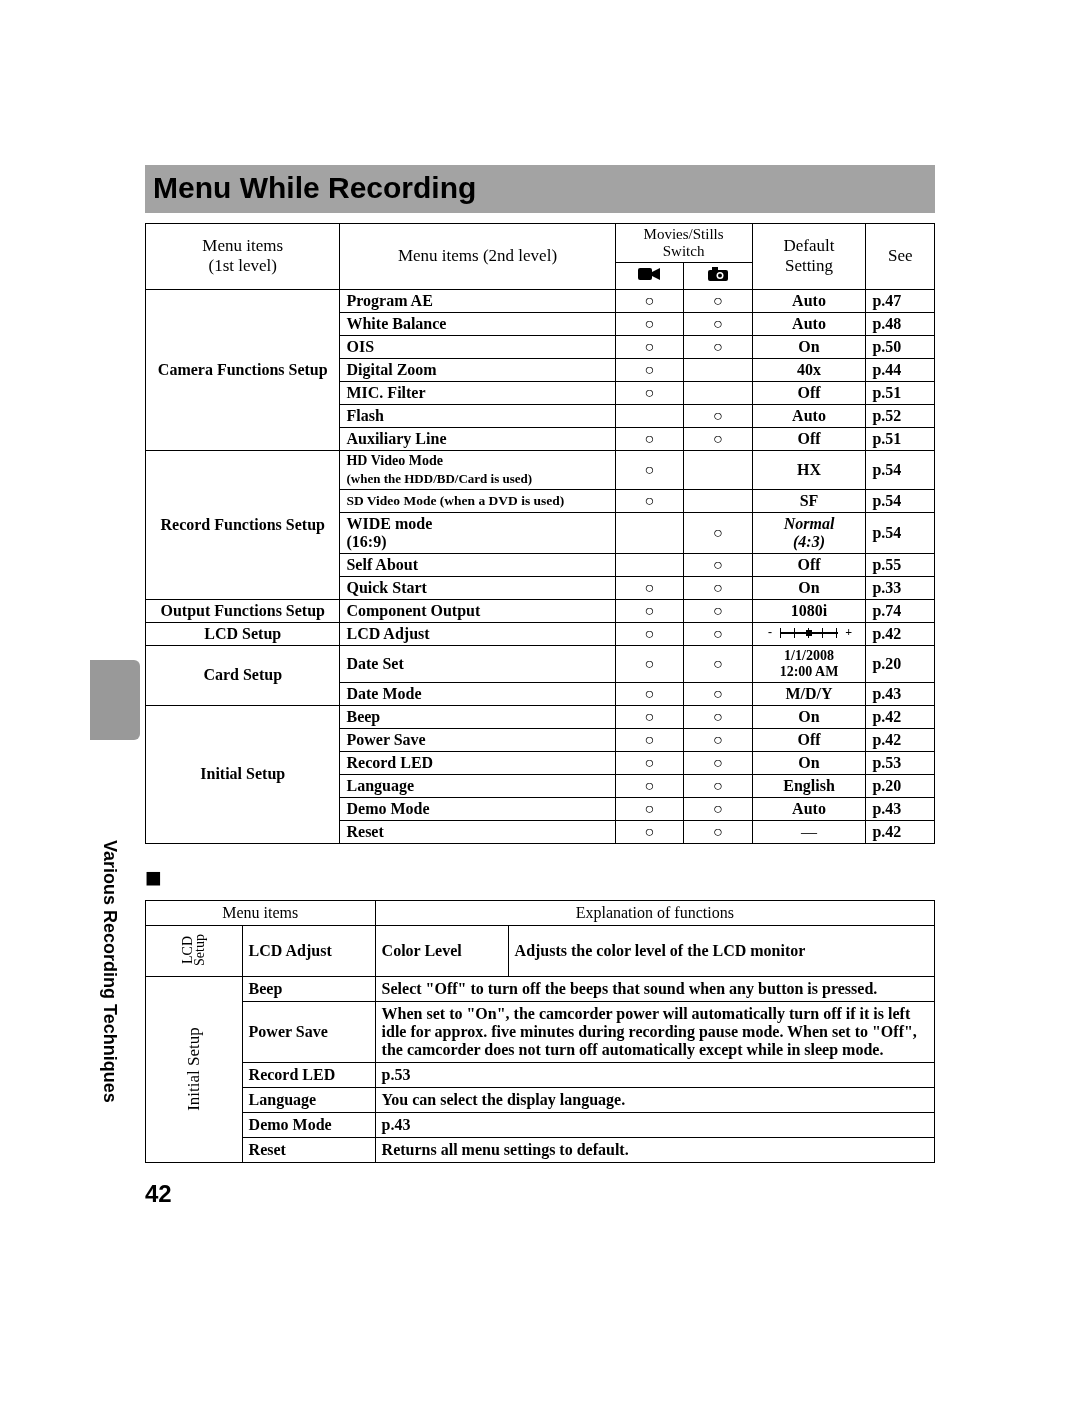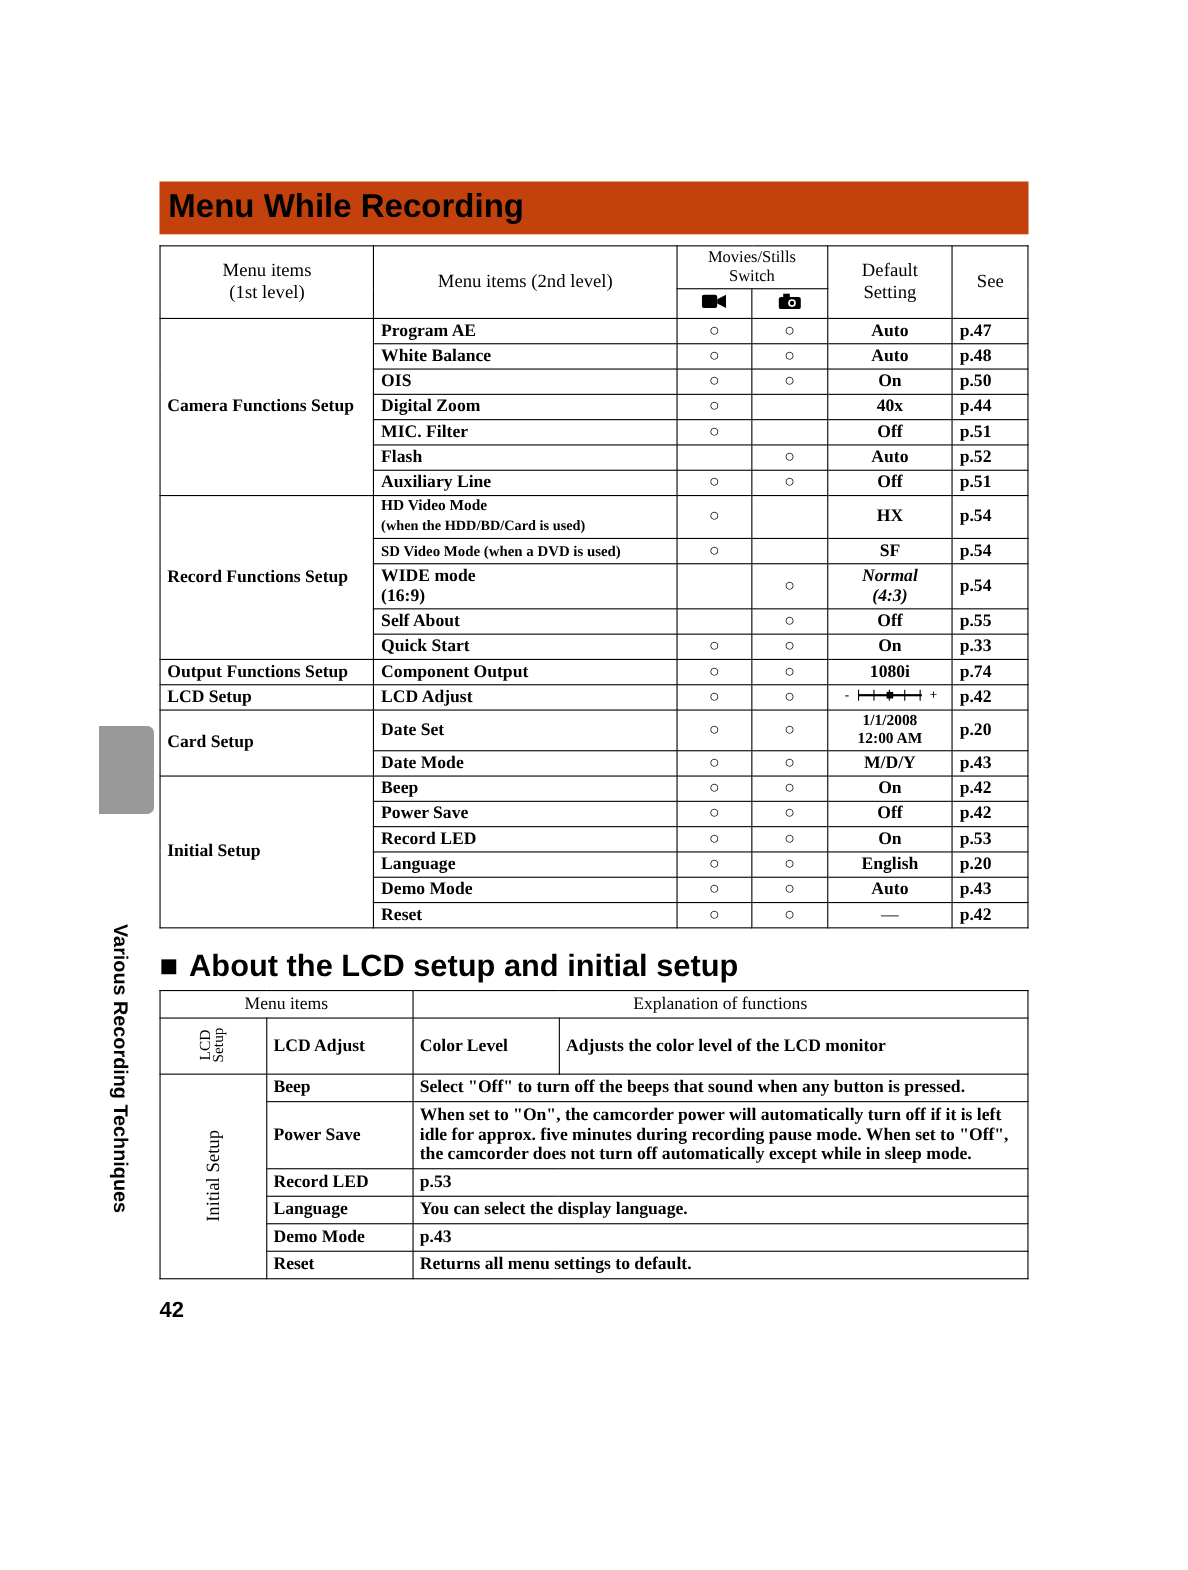--- a/index.html
+++ b/index.html
@@ -12,21 +12,21 @@
     position: relative;
     color: #000;
   }
   .page {
     position: absolute;
     left: 145px;
     top: 165px;
     width: 790px;
   }
   .title-bar {
-    background: #c2410c;
+    background: #a3a3a3;
     color: #000;
     font-family: Arial, Helvetica, sans-serif;
     font-weight: bold;
     font-size: 30px;
     padding: 6px 8px 8px 8px;
     margin-bottom: 10px;
   }
   table.menu {
     border-collapse: collapse;
     width: 100%;
@@ -36,21 +36,21 @@
     border: 1px solid #000;
     padding: 2px 6px;
     vertical-align: middle;
   }
   table.menu th {
     font-weight: normal;
     background: #fff;
     text-align: center;
     font-size: 17px;
   }
-  .col1 { width: 180px; font-weight: bold; text-align: left; }
+  .col1 { width: 180px; font-weight: bold; text-align: center; }
   .col2 { width: 260px; font-weight: bold; text-align: left; }
   .col3 { width: 55px; text-align: center; font-weight: normal;}
   .col4 { width: 55px; text-align: center; font-weight: normal;}
   .col5 { width: 100px; text-align: center; font-weight: bold;}
   .col6 { width: 55px; text-align: left; font-weight: bold;}
   .sub { font-weight: bold; font-size: 14px; display:block; }
   .subnote { font-weight: bold; font-size: 13px; }
   .o::before { content: "\25CB"; font-weight: normal; }
   .section-heading {
     font-family: Arial, Helvetica, sans-serif;
@@ -84,21 +84,21 @@
   }
   .about .c2 { width: 120px; font-weight: bold; text-align:left;}
   .about .c3 { font-weight: bold; text-align:left;}
   .about .c3n { width: 120px; font-weight: bold; text-align:left;}
   .page-number {
     position: absolute;
     left: 145px;
     top: 1180px;
     font-family: Arial, Helvetica, sans-serif;
     font-weight: bold;
-    font-size: 20px;
+    font-size: 24px;
   }
   .side-tab {
     position: absolute;
     left: 90px;
     top: 660px;
     width: 50px;
     height: 80px;
     background: #999;
     border-radius: 0 6px 6px 0;
   }
@@ -355,21 +355,21 @@
           <td class="col2">Reset</td>
           <td class="col3"><span class="o"></span></td>
           <td class="col4"><span class="o"></span></td>
           <td class="col5" style="font-weight: normal;">—</td>
           <td class="col6">p.42</td>
         </tr>
       </tbody>
   </table>
 
   <div class="section-heading">
-    <span class="sq"></span><span>About the LCD setup and initial setup</span>
+    <span class="sq"></span>
   </div>
 
   <table class="about">
     <thead>
       <tr>
         <th colspan="2" style="font-weight:normal; width:200px;">Menu items</th>
         <th colspan="2" style="font-weight:normal;">Explanation of functions</th>
       </tr>
     </thead>
     <tbody id="about-body">

